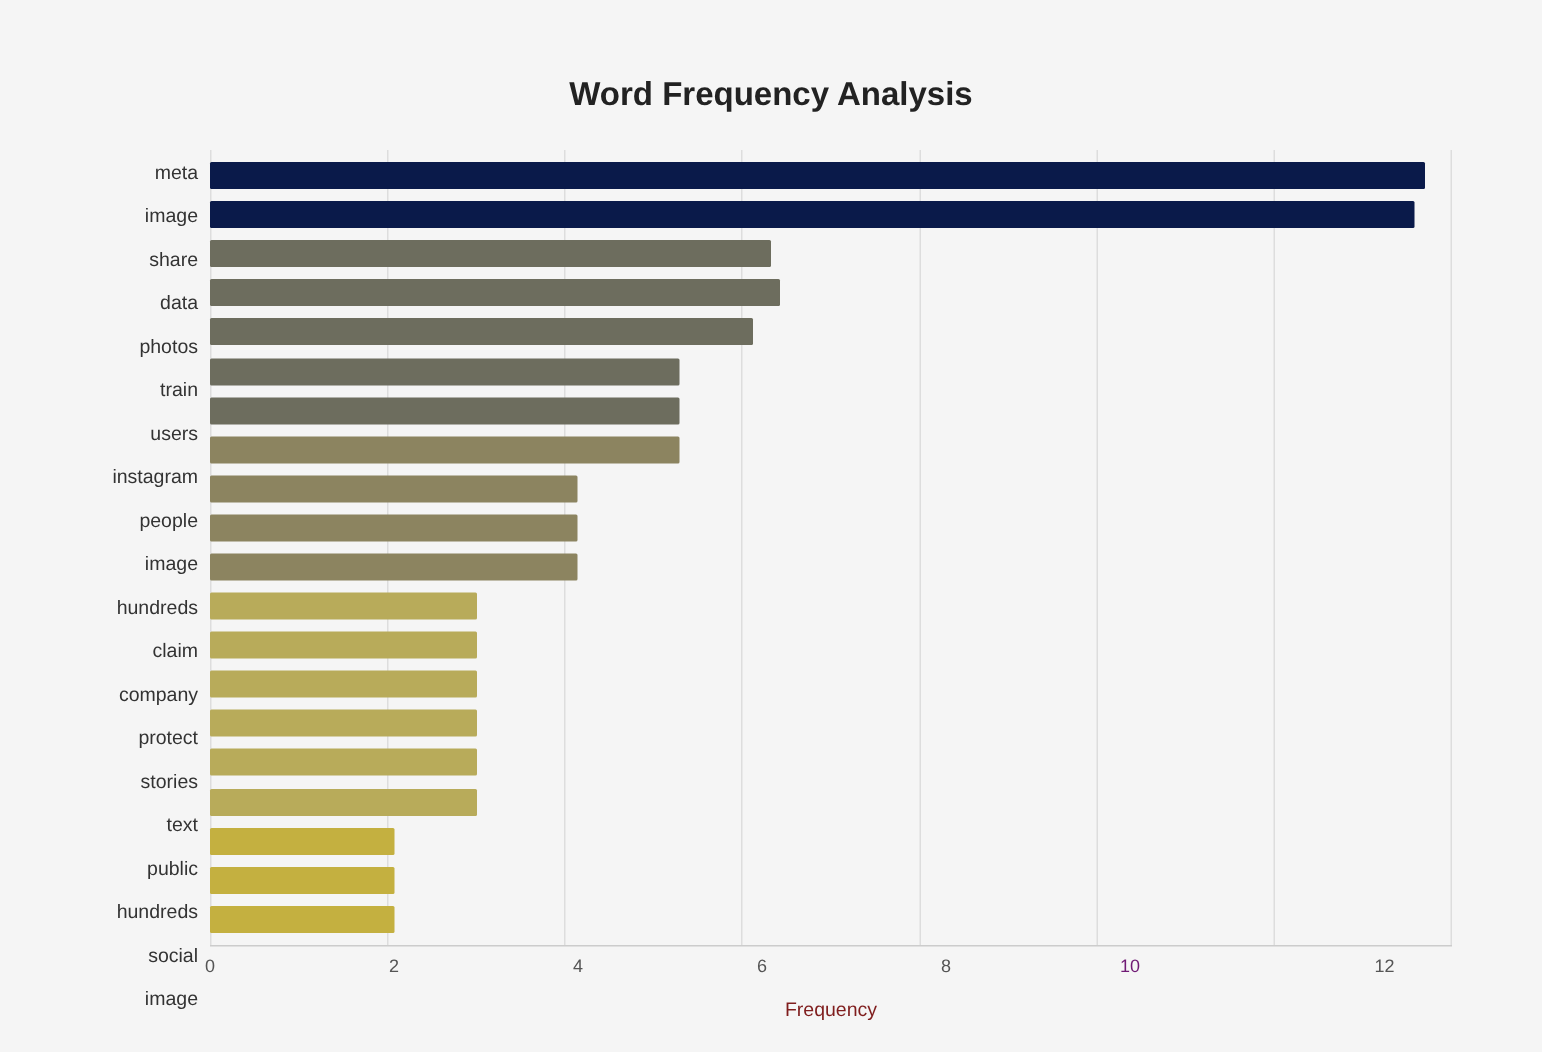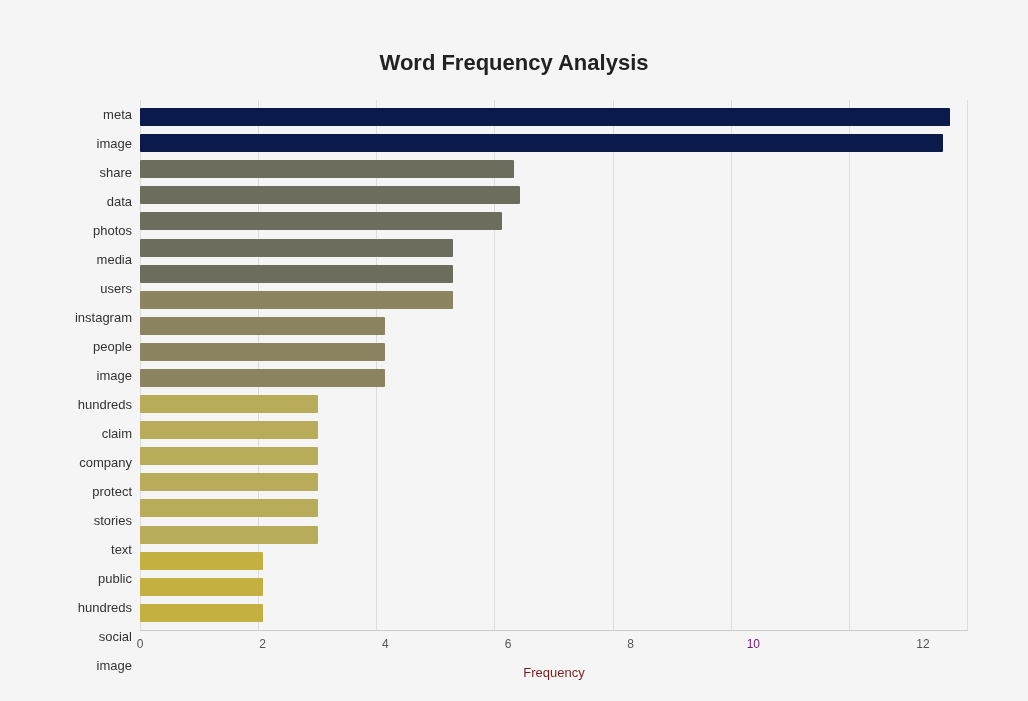--- a/index.html
+++ b/index.html
@@ -127,21 +127,21 @@
   <div class="chart-title">Word Frequency Analysis</div>
 
   <div class="chart-area">
 
     <div class="y-axis-labels" id="y-labels">
     <div class="y-label">meta</div>
         <div class="y-label">image</div>
         <div class="y-label">share</div>
         <div class="y-label">data</div>
         <div class="y-label">photos</div>
-        <div class="y-label">media</div>
+        <div class="y-label">train</div>
         <div class="y-label">users</div>
         <div class="y-label">instagram</div>
         <div class="y-label">people</div>
         <div class="y-label">image</div>
         <div class="y-label">hundreds</div>
         <div class="y-label">claim</div>
         <div class="y-label">company</div>
         <div class="y-label">protect</div>
         <div class="y-label">stories</div>
         <div class="y-label">text</div>

